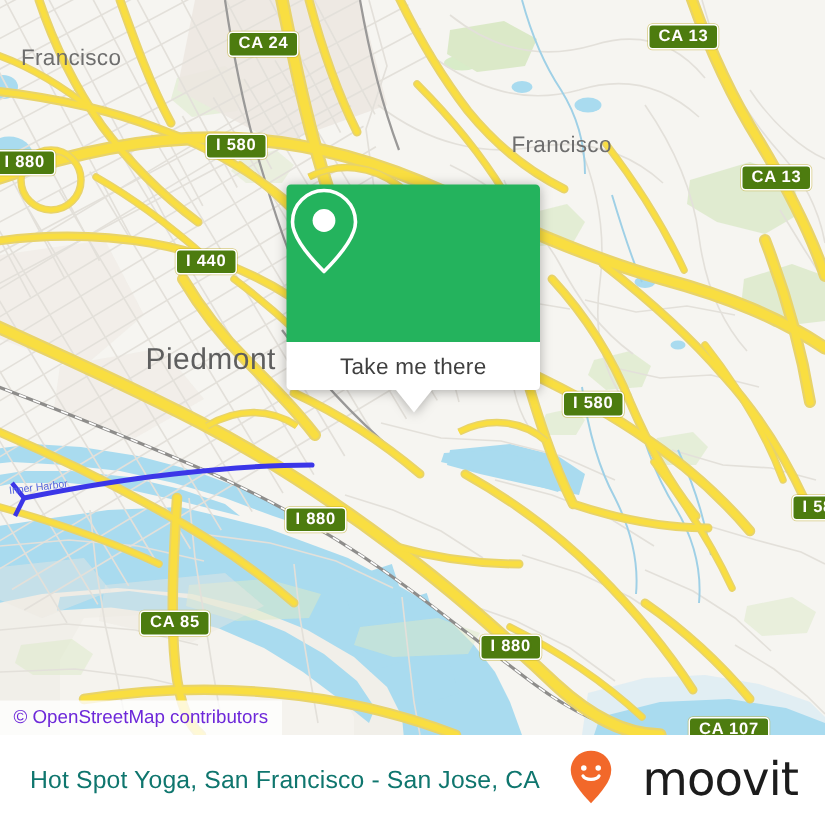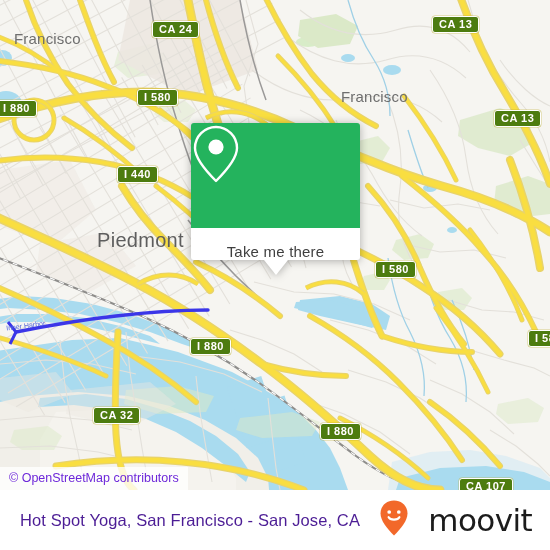--- a/index.html
+++ b/index.html
@@ -63,21 +63,21 @@
   }
   .popup-head{
     height:105px;background:#24b35d;
     border-radius:3px 3px 0 0;
     display:flex;align-items:center;justify-content:center;
   }
   .popup-head svg{display:block;}
   .popup-body{
     background:#ffffff;height:32px;
     border-radius:0 0 3px 3px;
-    display:flex;align-items:flex-end;justify-content:center;
+    display:flex;align-items:center;justify-content:center;
   }
   .popup-body span{
     font-size:15px;color:#3f3f3f;letter-spacing:.2px;
   }
   .popup-tail{
     position:absolute;left:50%;top:137px;
     margin-left:-12px;
     width:0;height:0;
     border-left:12px solid transparent;
     border-right:12px solid transparent;
@@ -86,21 +86,21 @@
 
   
   .footer{
     position:absolute;left:0;top:490px;width:550px;height:60px;
     background:#ffffff;
     display:flex;align-items:center;
     box-sizing:border-box;padding:0 18px 0 20px;
   }
   .footer-title{
     flex:1;
-    font-size:16.5px;color:#4c1d95;letter-spacing:.1px;white-space:nowrap;
+    font-size:16.5px;color:#0f766e;letter-spacing:.1px;white-space:nowrap;
   }
   .brand{display:flex;align-items:center;gap:19px;}
   .brand-mark{display:block;}
   .brand-word{
     font-size:31px;color:#1c1c1c;letter-spacing:-.6px;line-height:31px;
     font-family:"DejaVu Sans", sans-serif;font-weight:500;
   }
 </style>
 </head>
 <body>
@@ -370,21 +370,21 @@
 
     <div class="shield" style="left:152px; top:21px;">CA 24</div>
     <div class="shield" style="left:432px; top:16px;">CA 13</div>
     <div class="shield" style="left:-4px;  top:100px;">I 880</div>
     <div class="shield" style="left:137px; top:89px;">I 580</div>
     <div class="shield" style="left:494px; top:110px;">CA 13</div>
     <div class="shield" style="left:117px; top:166px;">I 440</div>
     <div class="shield" style="left:375px; top:261px;">I 580</div>
     <div class="shield" style="left:528px; top:330px;">I 580</div>
     <div class="shield" style="left:190px; top:338px;">I 880</div>
-    <div class="shield" style="left:93px;  top:407px;">CA 32</div>
+    <div class="shield" style="left:93px;  top:407px;">CA 85</div>
     <div class="shield" style="left:320px; top:423px;">I 880</div>
     <div class="shield" style="left:459px; top:478px;">CA 107</div>
 
     <div class="attrib">© OpenStreetMap contributors</div>
 
     <div class="popup">
       <div class="popup-head">
         <span>
           <svg width="50" height="62" viewBox="0 0 50 62" aria-hidden="true">
             <path d="M25,4 C13.4,4 4,13.4 4,25 C4,34 13,46 25,58 C37,46 46,34 46,25 C46,13.4 36.6,4 25,4 Z" fill="none" stroke="#ffffff" stroke-width="2.4" stroke-linejoin="round"></path>

